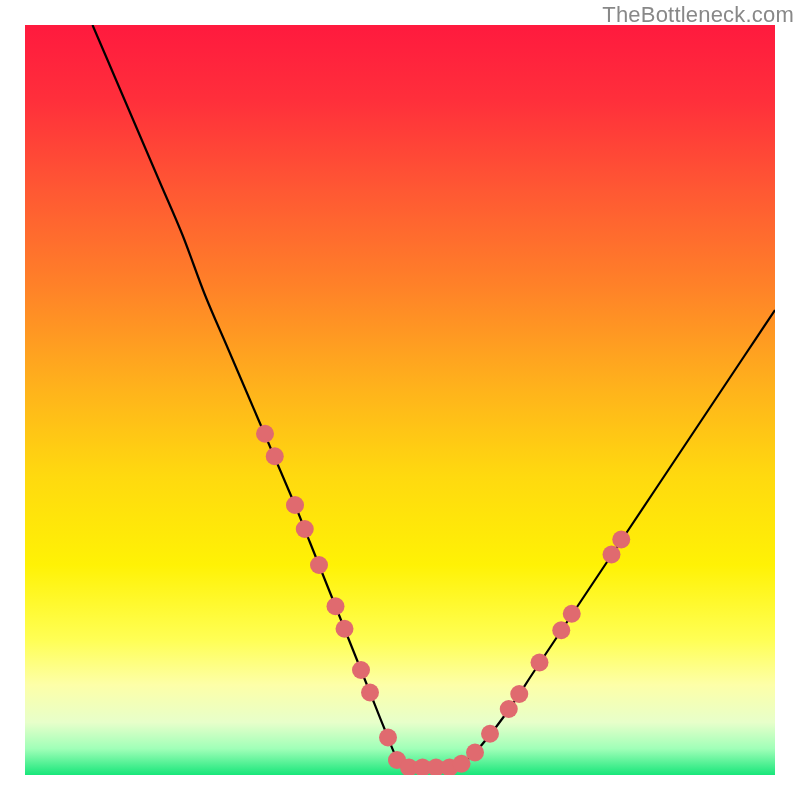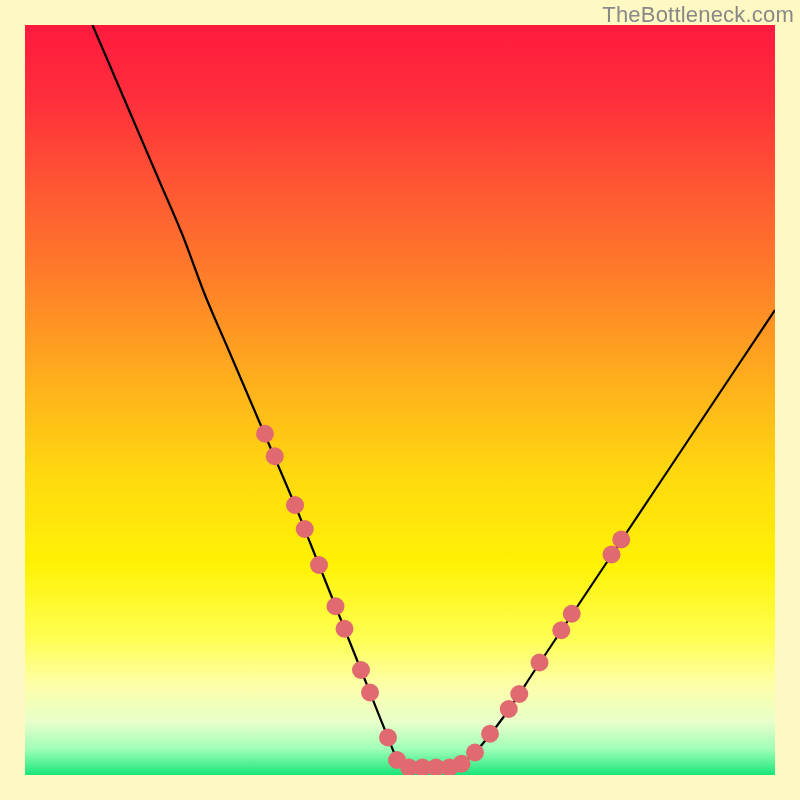--- a/index.html
+++ b/index.html
@@ -8,21 +8,21 @@
     width: 800px;
     height: 800px;
     overflow: hidden;
     font-family: Arial, Helvetica, sans-serif;
     background: #000;
   }
   .stage {
     position: relative;
     width: 800px;
     height: 800px;
-    background: #fef9c3;
+    background: #ffffff;
   }
   .plot {
     position: absolute;
     left: 25px;
     top: 25px;
     width: 750px;
     height: 750px;
   }
   .gradient-bg {
     position: absolute;

